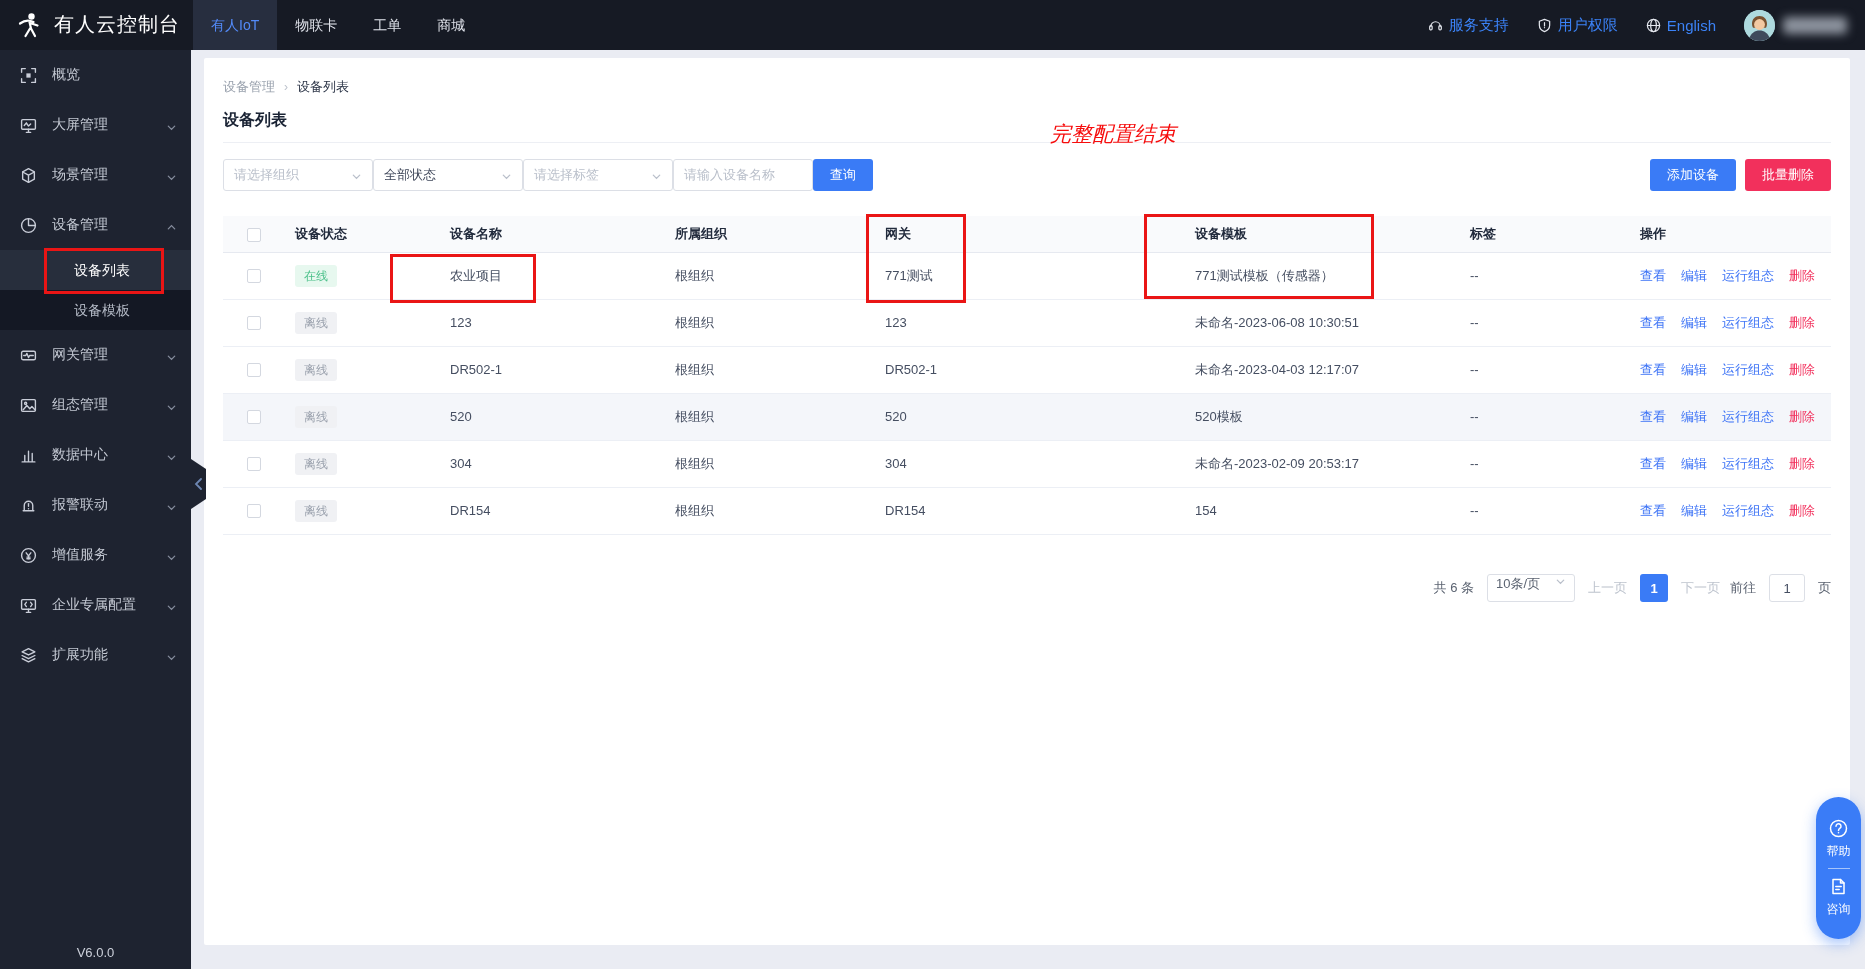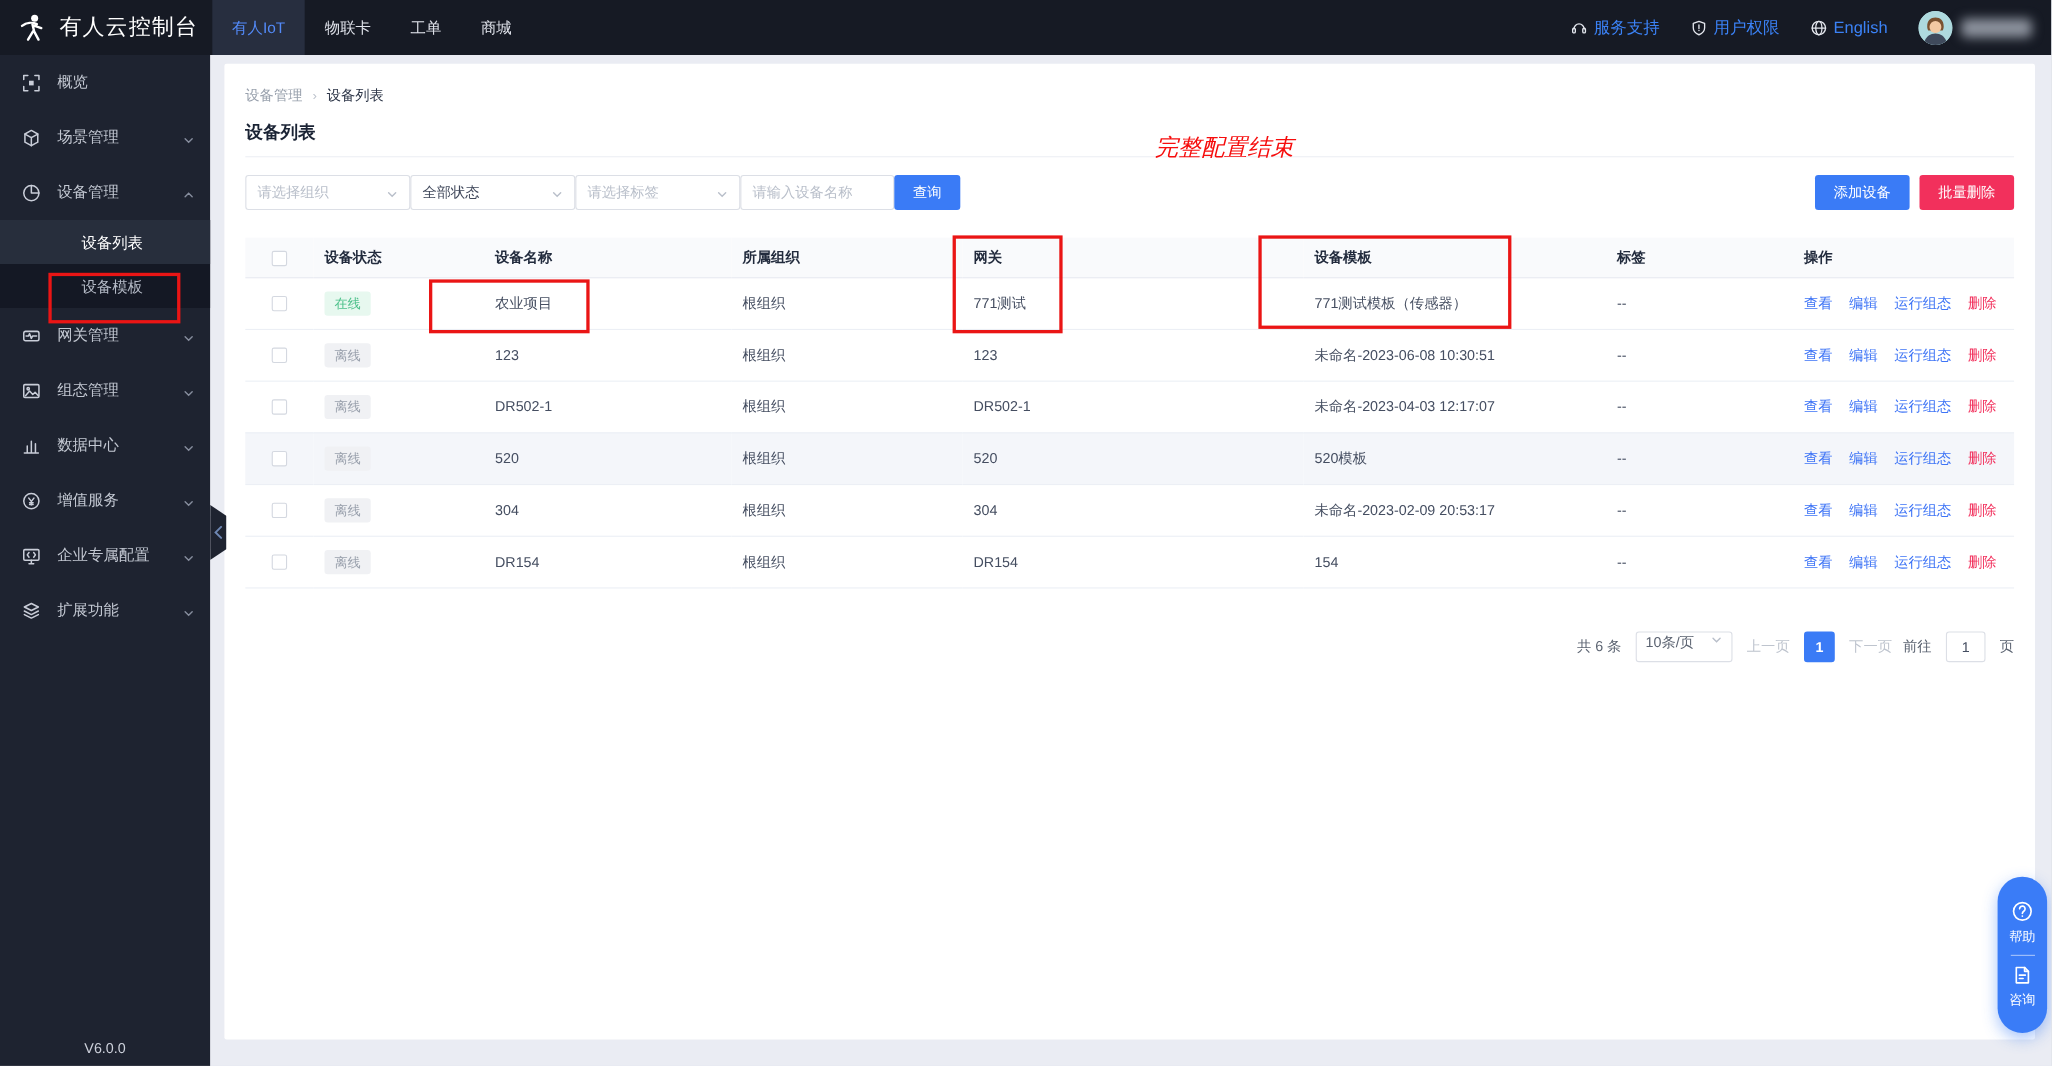--- a/index.html
+++ b/index.html
@@ -164,20 +164,30 @@
     <div id="side-items">
         <div class="side-item">
           <span class="sicon"><svg viewBox="0 0 16 16" fill="none" stroke="currentColor" stroke-width="1.3" stroke-linecap="round" stroke-linejoin="round">
               <path d="M1.5 5V1.5H5M11 1.5h3.5V5M14.5 11v3.5H11M5 14.5H1.5V11"></path>
               <rect x="6" y="6" width="4" height="4" fill="currentColor" stroke="none"></rect>
             </svg></span>
           <span class="side-label">概览</span>
         </div>
         <div class="side-item">
           <span class="sicon"><svg viewBox="0 0 16 16" fill="none" stroke="currentColor" stroke-width="1.3" stroke-linecap="round" stroke-linejoin="round">
+              <rect x="1.5" y="2.5" width="13" height="9" rx="1"></rect>
+              <path d="M4 8l2-2.5 2 3 2-2M6 14.5h4M8 11.5v3"></path>
+            </svg></span>
+          <span class="side-label">大屏管理</span>
+          <span class="chev"><svg viewBox="0 0 12 12" fill="none" stroke="currentColor" stroke-width="1.4" stroke-linecap="round">
+              <path d="M2.5 4.5L6 8l3.5-3.5"></path>
+            </svg></span>
+        </div>
+        <div class="side-item">
+          <span class="sicon"><svg viewBox="0 0 16 16" fill="none" stroke="currentColor" stroke-width="1.3" stroke-linecap="round" stroke-linejoin="round">
               <path d="M8 1.5l5.5 3v7L8 14.5l-5.5-3v-7z"></path>
               <path d="M2.5 4.7L8 7.7l5.5-3M8 7.7v6.8"></path>
             </svg></span>
           <span class="side-label">场景管理</span>
           <span class="chev"><svg viewBox="0 0 12 12" fill="none" stroke="currentColor" stroke-width="1.4" stroke-linecap="round">
               <path d="M2.5 4.5L6 8l3.5-3.5"></path>
             </svg></span>
         </div>
         <div class="side-item">
           <span class="sicon"><svg viewBox="0 0 16 16" fill="none" stroke="currentColor" stroke-width="1.3" stroke-linecap="round" stroke-linejoin="round">
@@ -212,20 +222,31 @@
           <span class="side-label">组态管理</span>
           <span class="chev"><svg viewBox="0 0 12 12" fill="none" stroke="currentColor" stroke-width="1.4" stroke-linecap="round">
               <path d="M2.5 4.5L6 8l3.5-3.5"></path>
             </svg></span>
         </div>
         <div class="side-item">
           <span class="sicon"><svg viewBox="0 0 16 16" fill="none" stroke="currentColor" stroke-width="1.3" stroke-linecap="round" stroke-linejoin="round">
               <path d="M2 14h12M4.5 13.5V8M8 13.5V4M11.5 13.5V6"></path>
             </svg></span>
           <span class="side-label">数据中心</span>
+          <span class="chev"><svg viewBox="0 0 12 12" fill="none" stroke="currentColor" stroke-width="1.4" stroke-linecap="round">
+              <path d="M2.5 4.5L6 8l3.5-3.5"></path>
+            </svg></span>
+        </div>
+        <div class="side-item">
+          <span class="sicon"><svg viewBox="0 0 16 16" fill="none" stroke="currentColor" stroke-width="1.3" stroke-linecap="round" stroke-linejoin="round">
+              <path d="M3 13h10M4 13V8a4 4 0 018 0v5"></path>
+              <path d="M8 6.2v2.6"></path>
+              <circle cx="8" cy="11" r=".7" fill="currentColor" stroke="none"></circle>
+            </svg></span>
+          <span class="side-label">报警联动</span>
           <span class="chev"><svg viewBox="0 0 12 12" fill="none" stroke="currentColor" stroke-width="1.4" stroke-linecap="round">
               <path d="M2.5 4.5L6 8l3.5-3.5"></path>
             </svg></span>
         </div>
         <div class="side-item">
           <span class="sicon"><svg viewBox="0 0 16 16" fill="none" stroke="currentColor" stroke-width="1.3" stroke-linecap="round" stroke-linejoin="round">
               <circle cx="8" cy="8" r="6.5"></circle>
               <path d="M5.8 5.5L8 8.3l2.2-2.8M8 8.3v3M6.5 9.5h3M6.5 11h3"></path>
             </svg></span>
           <span class="side-label">增值服务</span>

